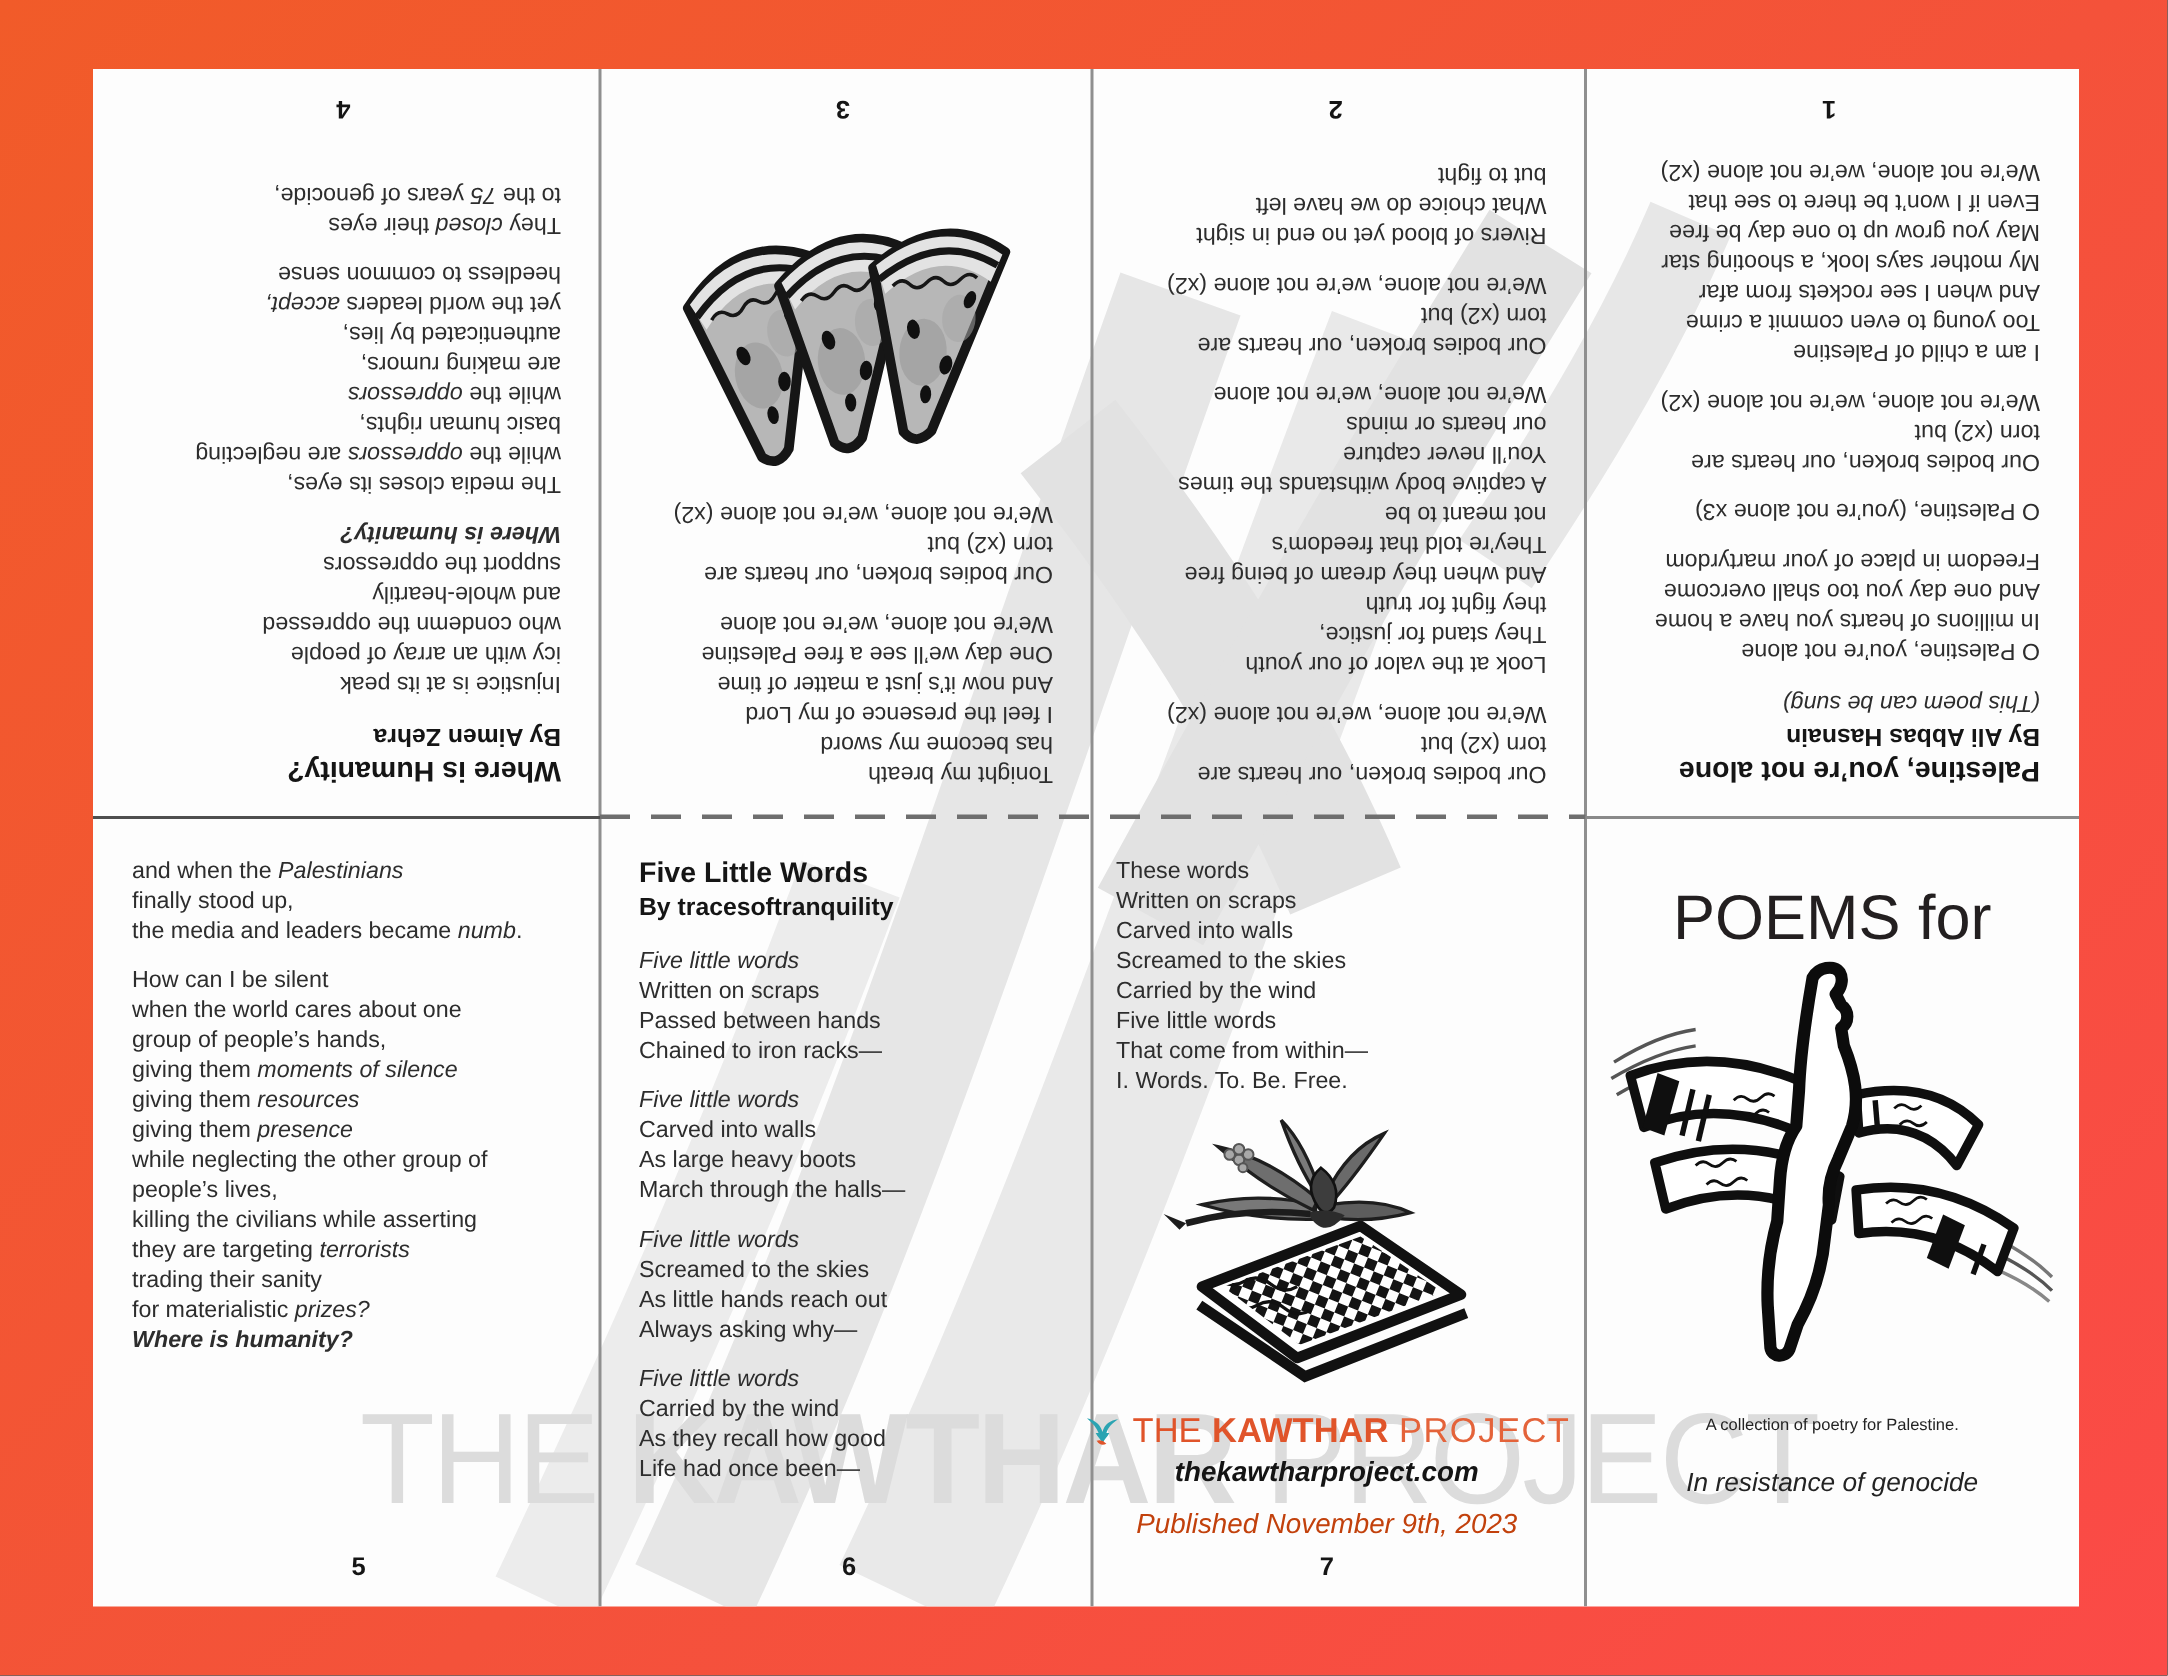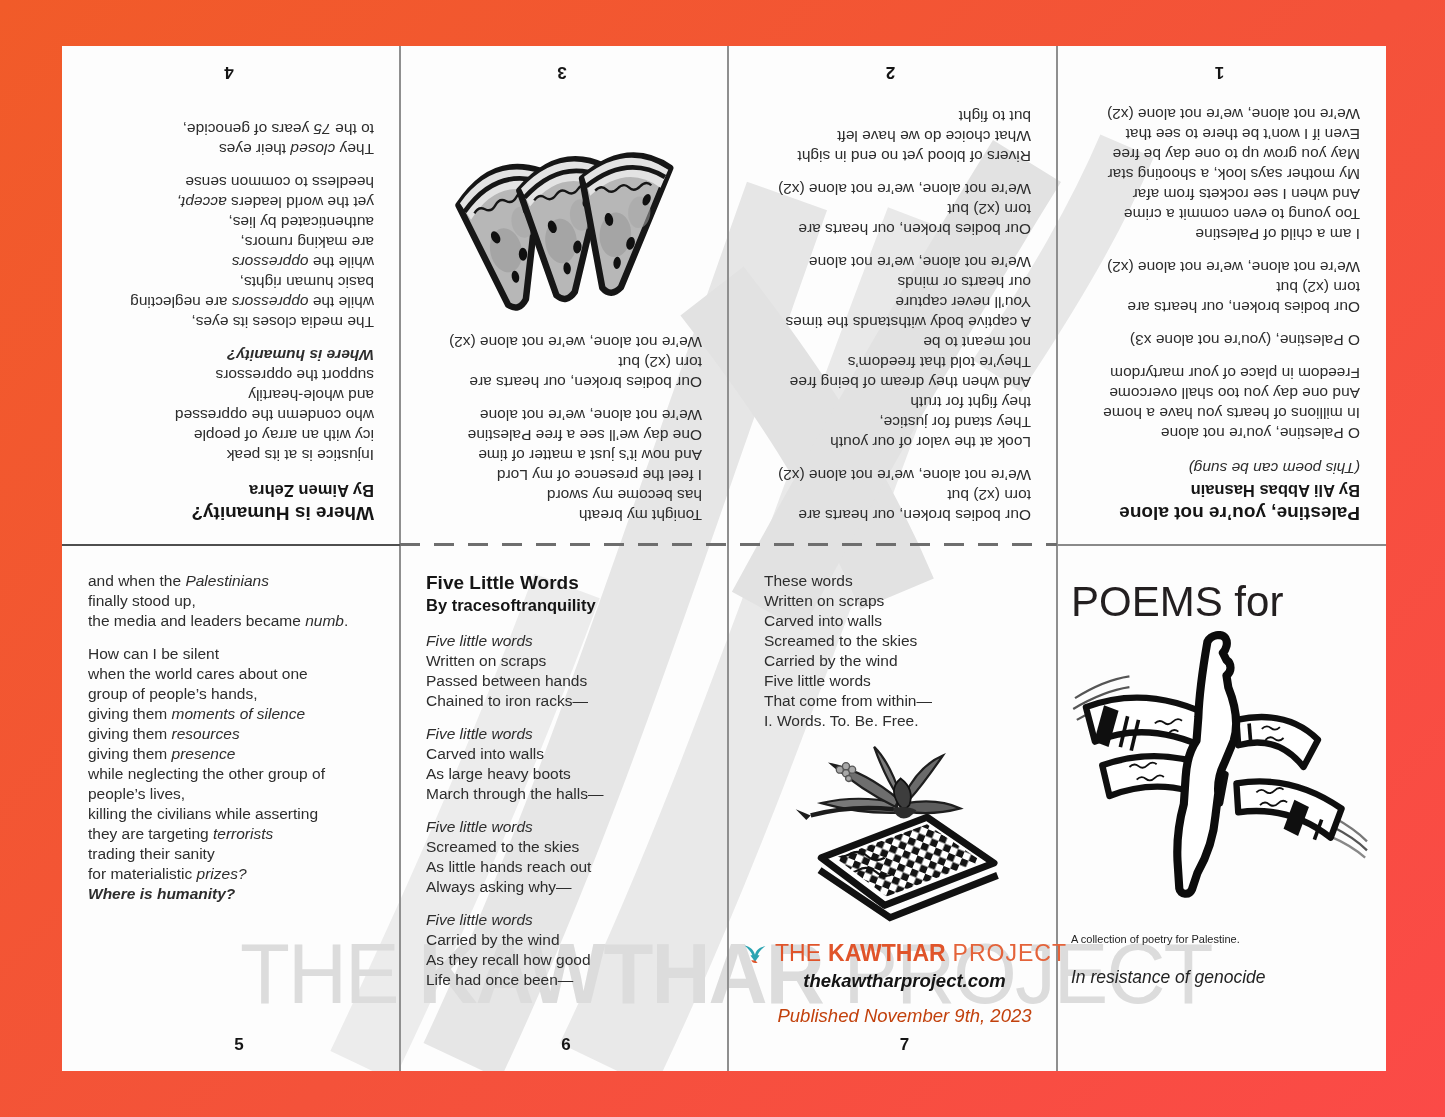--- a/index.html
+++ b/index.html
@@ -23,21 +23,21 @@
   
   .panel{position:absolute;box-sizing:border-box;display:flex;flex-direction:column;
     padding:20px 22px 8px 26px;z-index:3;}
   .rot{transform:rotate(180deg);}
   .p-t0{left:0;top:0;width:338px;height:499px;}
   .p-t1{left:338px;top:0;width:328px;height:499px;}
   .p-t2{left:666px;top:0;width:329px;height:499px;}
   .p-t3{left:995px;top:0;width:329px;height:499px;}
   .p-b0{left:0;top:499px;width:350px;height:526px;padding-top:26px;}
   .p-b1{left:338px;top:499px;width:328px;height:526px;padding-top:26px;}
-  .p-b2{left:676px;top:499px;width:329px;height:526px;padding-top:26px;}
+  .p-b2{left:656px;top:499px;width:329px;height:526px;padding-top:26px;}
   .p-b3{left:995px;top:499px;width:329px;height:526px;padding-top:24px;}
   .ptitle{margin:0;font-size:19px;line-height:24px;font-weight:800;color:#151515;white-space:nowrap;}
   .pauthor{font-size:16.5px;line-height:21px;font-weight:800;color:#151515;white-space:nowrap;}
   .pnote{font-size:15.5px;line-height:20px;font-style:italic;margin-top:2px;}
   .lines{margin-top:15px;}
   .lines.nohead{margin-top:0;}
   .line{font-size:15.5px;line-height:20px;white-space:nowrap;}
   .line.gap{height:13px;}
   .pagenum{margin-top:auto;text-align:center;font-weight:800;font-size:17px;
     color:#151515;padding-bottom:8px;}
@@ -47,21 +47,21 @@
   .logoblk{text-align:center;margin-top:6px;}
   .logoline{display:flex;align-items:center;justify-content:center;gap:7px;
     font-size:23px;white-space:nowrap;}
   .lg-the{color:#e0542a;font-weight:500;}
   .lg-kaw{color:#e0542a;font-weight:800;}
   .lg-proj{color:#e4633a;font-weight:400;letter-spacing:1px;}
   .bird{display:inline-flex;width:26px;height:26px;}
   .logourl{font-size:18.5px;font-weight:700;font-style:italic;color:#141414;margin-top:3px;}
   .logopub{font-size:18.5px;font-style:italic;color:#c2410c;margin-top:13px;}
   
-  .cover{align-items:flex-start;text-align:center;padding:34px 14px 10px;}
+  .cover{align-items:center;text-align:center;padding:44px 14px 10px;}
   .cv1{font-size:42px;line-height:46px;color:#231f20;font-weight:400;}
   .cv2{font-size:41px;line-height:50px;color:#231f20;font-weight:800;letter-spacing:3px;}
   .cvtag{font-size:11px;margin-top:26px;color:#232323;}
   .cvsub{font-size:17.5px;font-style:italic;margin-top:22px;color:#232323;}
   .mapwrap{margin-top:6px;}
   i{font-style:italic;}
   b{font-weight:700;}
 </style>
 </head>
 <body>

